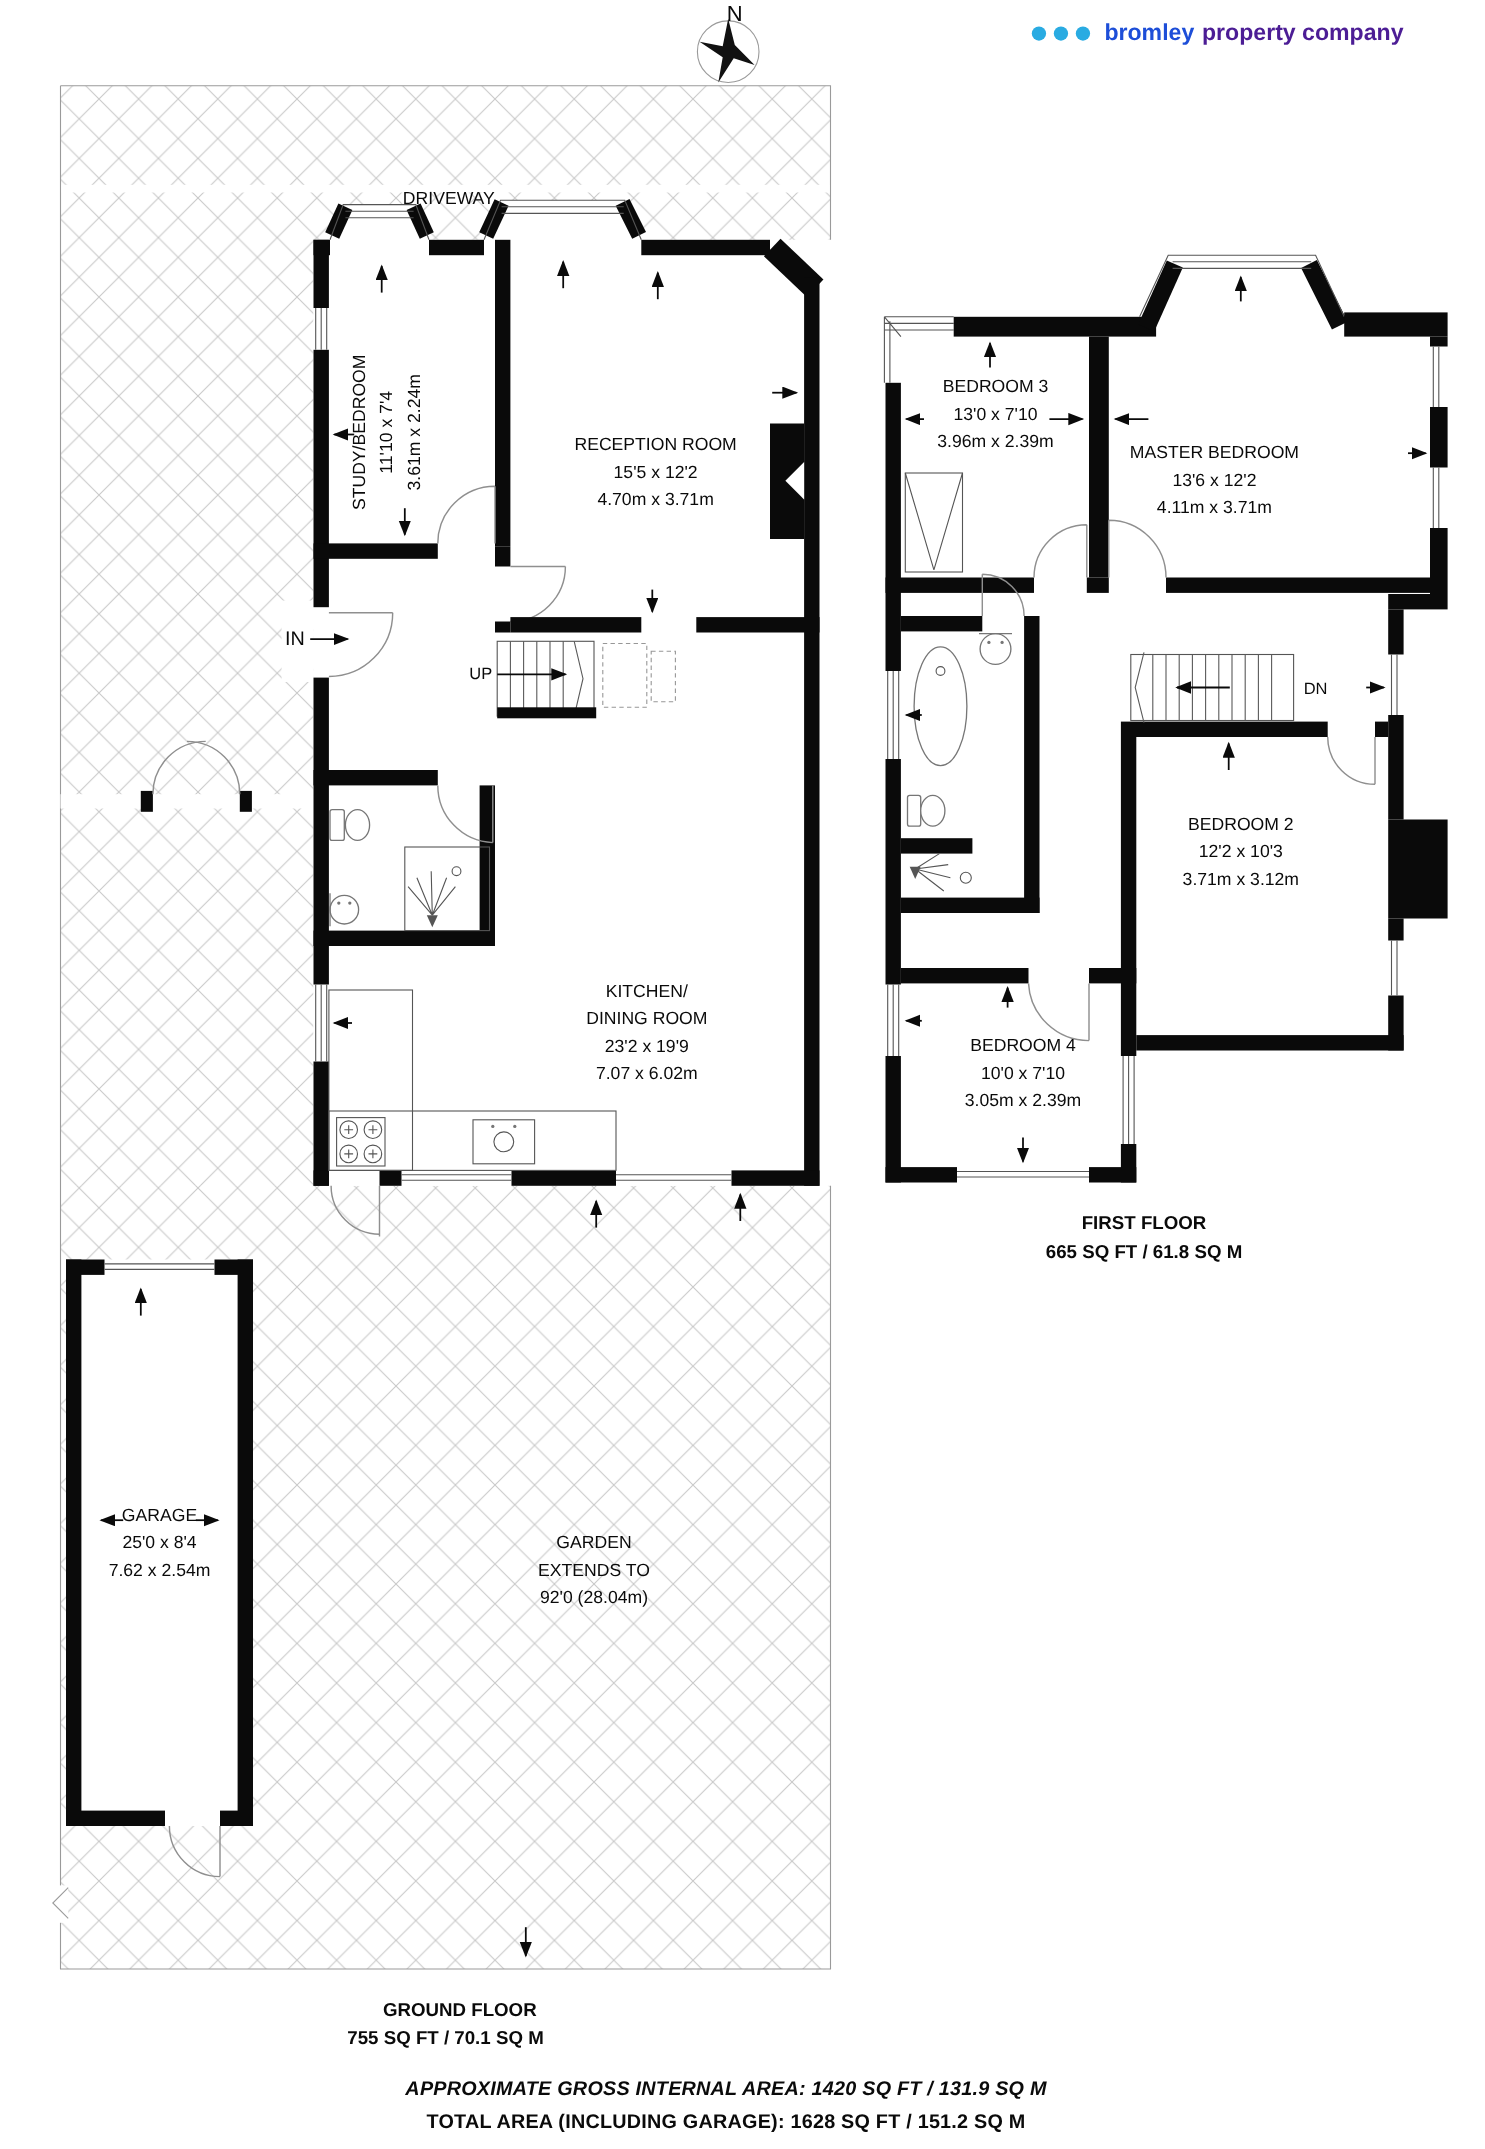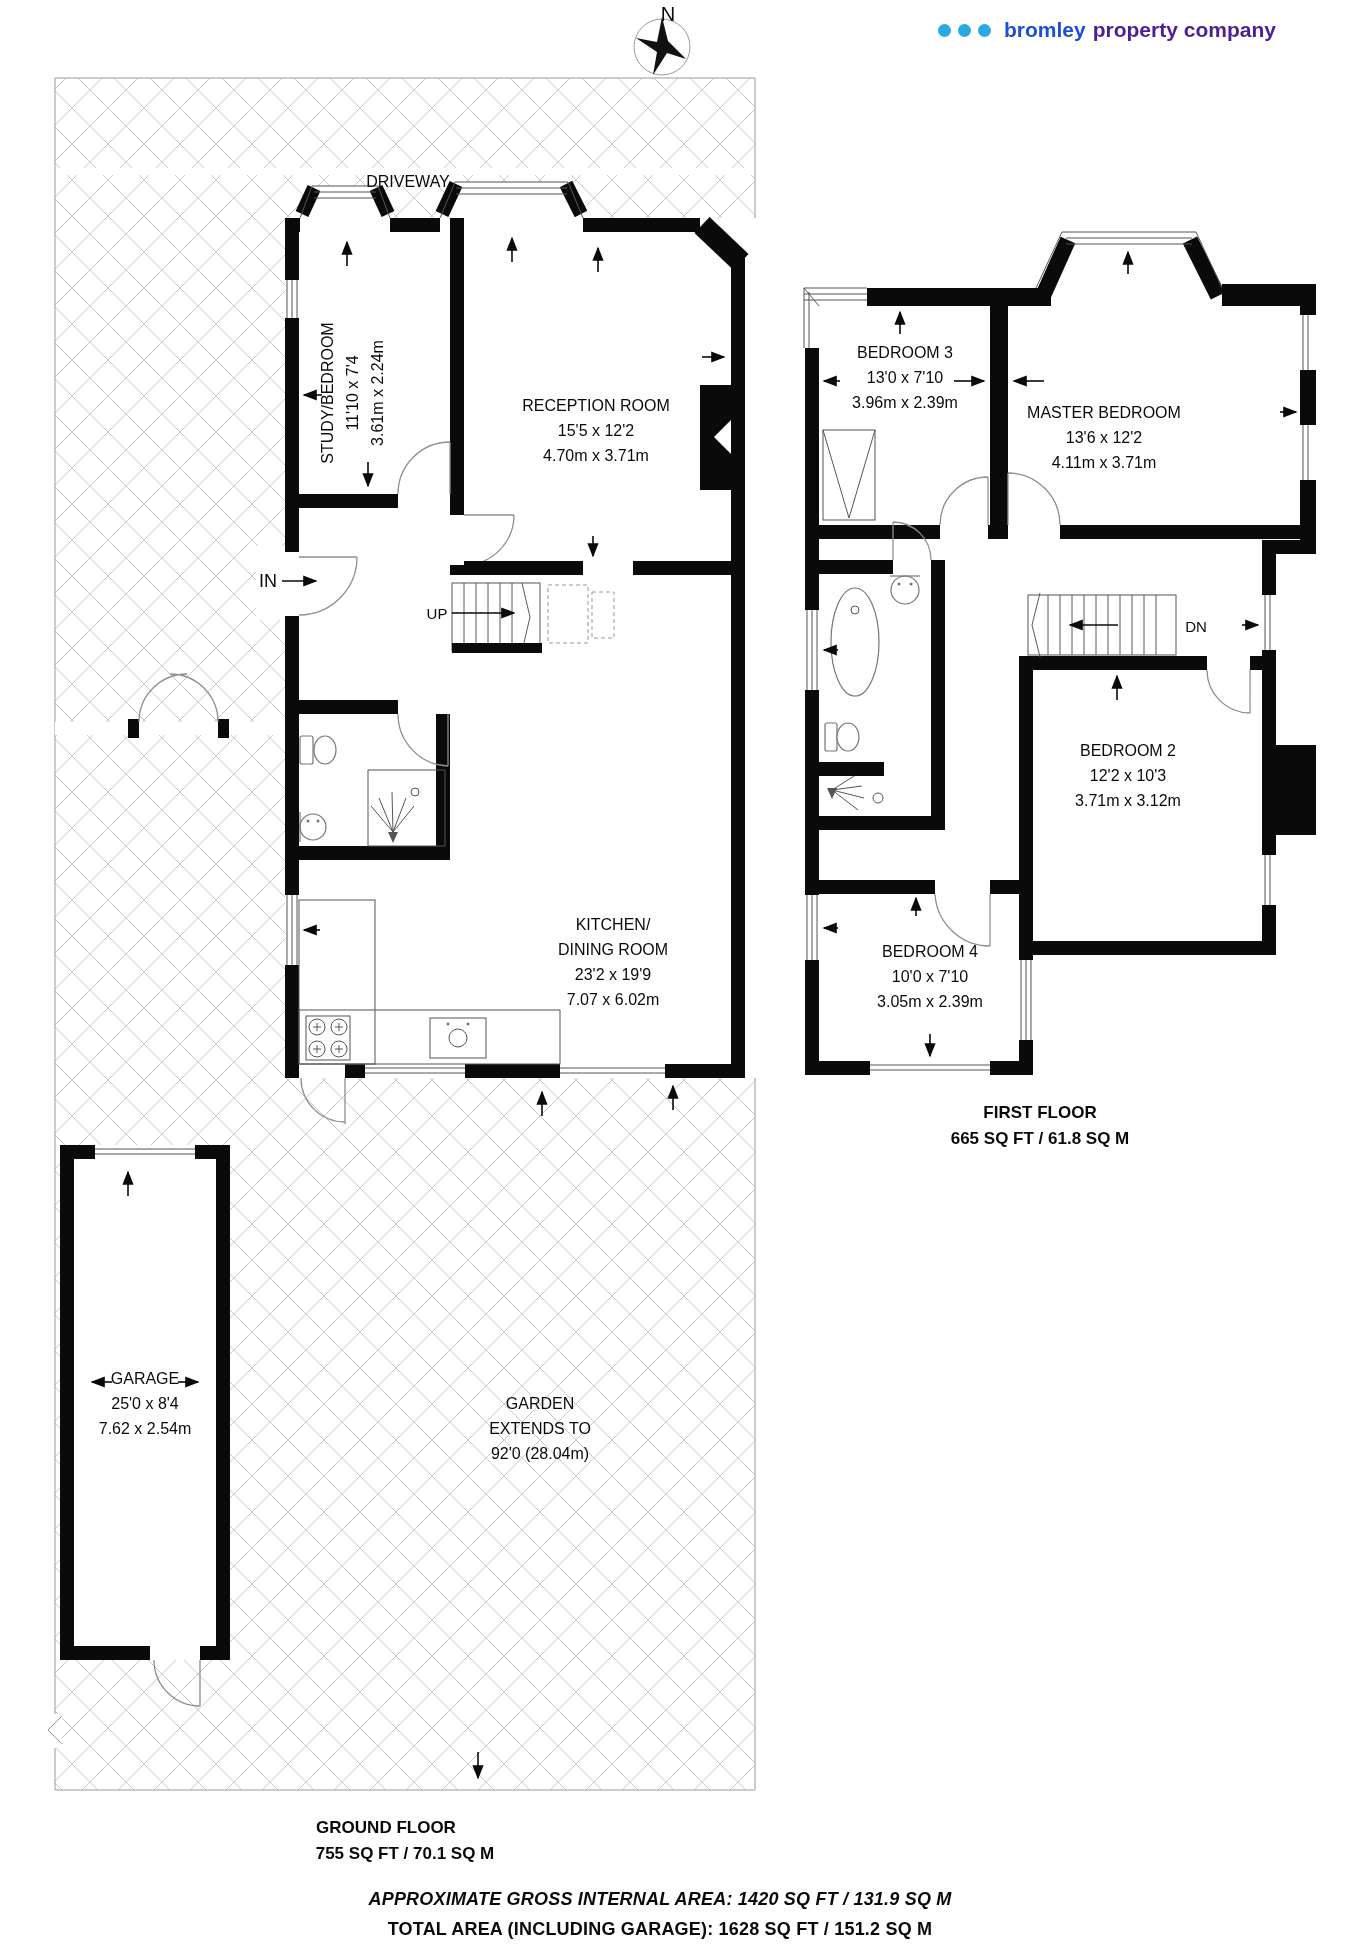--- a/index.html
+++ b/index.html
@@ -345,41 +345,41 @@
 <div class="lbl" style="left:520px;top:1428px;margin-left:20px;">
   <div>GARDEN</div>
   <div>EXTENDS TO</div>
   <div>92'0 (28.04m)</div>
 </div>
 
 <div class="lbl" style="left:268px;top:581px;font-size:18px;">IN</div>
 <div class="lbl small" style="left:437px;top:613px;">UP</div>
 <div class="lbl small" style="left:1196px;top:626px;">DN</div>
 
-<div class="lbl title" style="left:386px;top:1827px;">GROUND FLOOR</div>
+<div class="lbl title" style="left:418px;top:1827px;">GROUND FLOOR</div>
 <div class="lbl title" style="left:405px;top:1853px;">755 SQ FT / 70.1 SQ M</div>
 
 <div class="lbl title" style="left:1040px;top:1112px;">FIRST FLOOR</div>
 <div class="lbl title" style="left:1040px;top:1138px;">665 SQ FT / 61.8 SQ M</div>
 
 <div class="lbl summary" style="left:660px;top:1899px;font-style:italic;">APPROXIMATE GROSS INTERNAL AREA: 1420 SQ FT / 131.9 SQ M</div>
 <div class="lbl summary" style="left:660px;top:1929px;">TOTAL AREA (INCLUDING GARAGE): 1628 SQ FT / 151.2 SQ M</div>
 
 <div id="room-labels">
       <div class="room-label rotated" style="left: 352px; top: 393px;">
         <div>STUDY/BEDROOM</div>
         <div>11'10 x 7'4</div>
         <div>3.61m x 2.24m</div>
       </div>
       <div class="room-label" style="left: 596px; top: 430px;">
         <div>RECEPTION ROOM</div>
         <div>15'5 x 12'2</div>
         <div>4.70m x 3.71m</div>
       </div>
-      <div class="room-label" style="left: 613px; top: 939px; margin-top: 23px;">
+      <div class="room-label" style="left: 588px; top: 939px;">
         <div>KITCHEN/</div>
         <div>DINING ROOM</div>
         <div>23'2 x 19'9</div>
         <div>7.07 x 6.02m</div>
       </div>
       <div class="room-label" style="left: 145px; top: 1403px;">
         <div>GARAGE</div>
         <div>25'0 x 8'4</div>
         <div>7.62 x 2.54m</div>
       </div>

